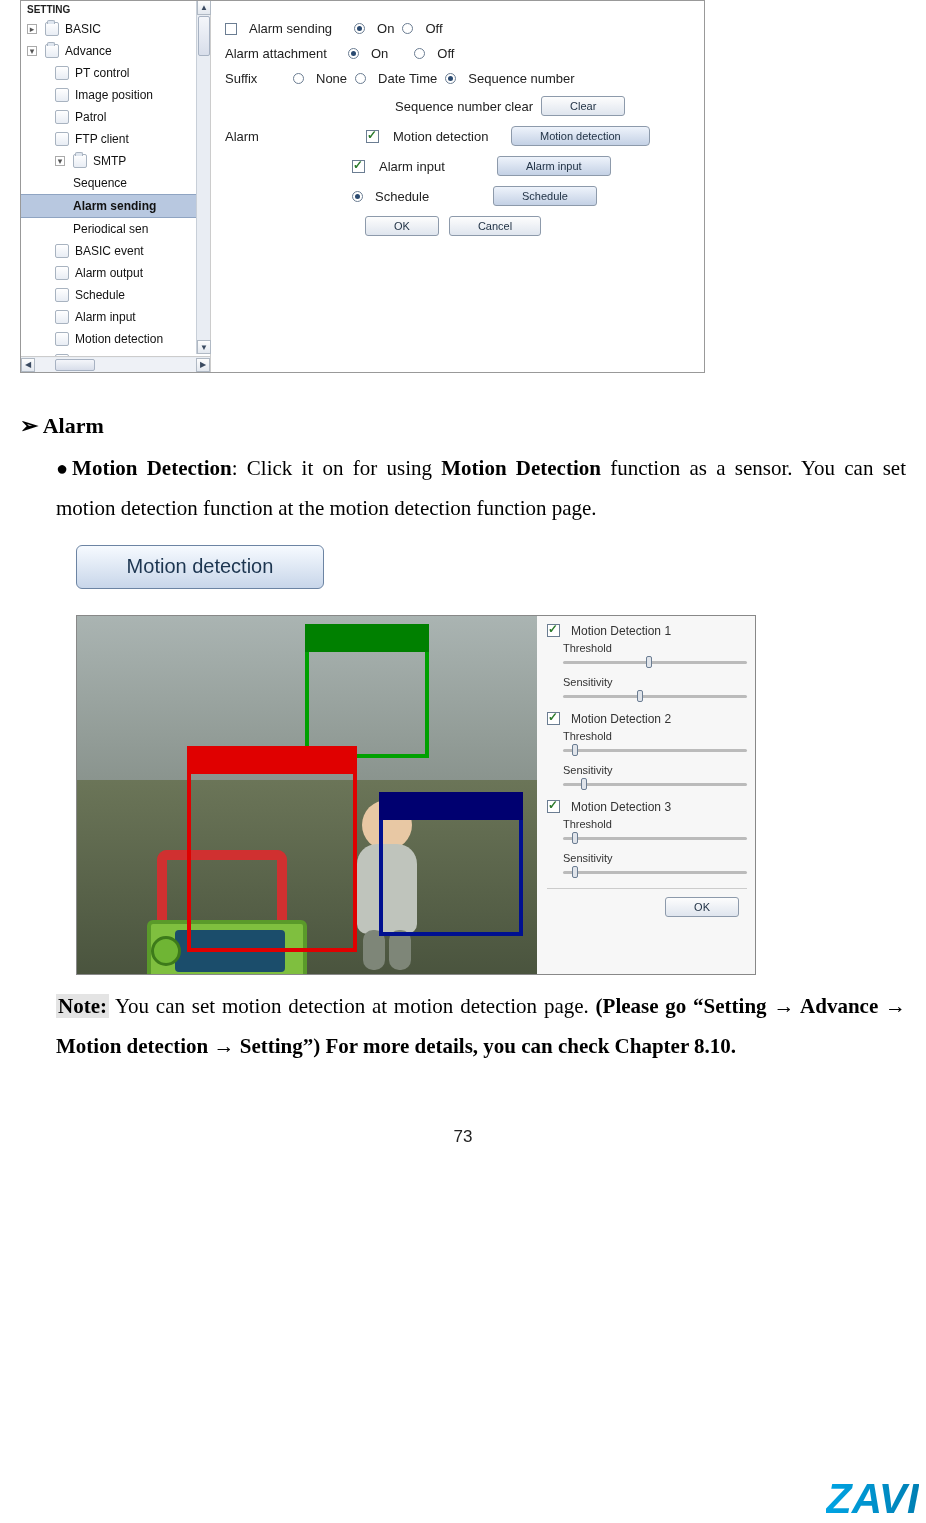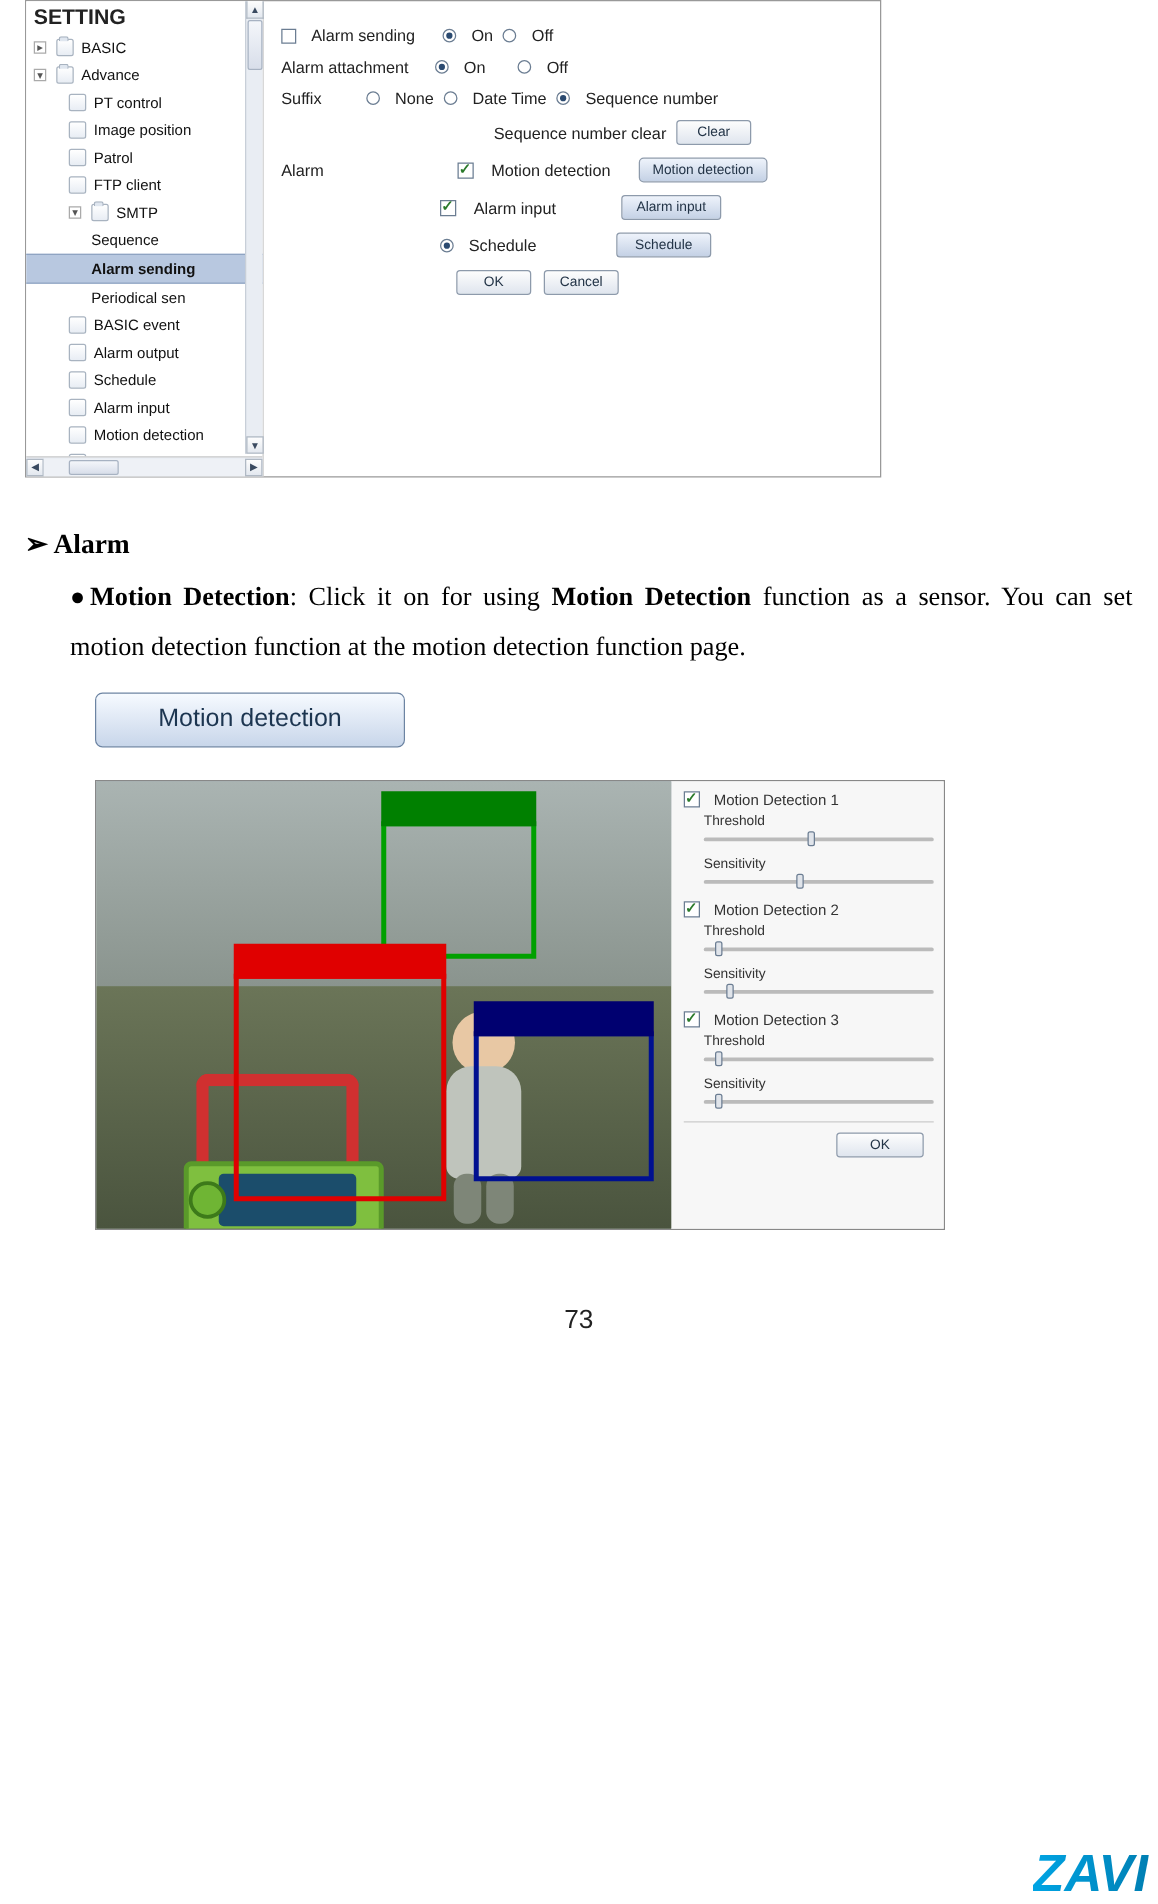--- a/index.html
+++ b/index.html
@@ -32,21 +32,21 @@
   }
   .sb-scroll { position: absolute; right: 0; top: 0; bottom: 18px; width: 14px; background: #e9edf3; border-left:1px solid #c8cfd8;}
   .sb-scroll .up, .sb-scroll .down { height:14px; width:14px; background: linear-gradient(#fdfdfd,#e3e8ef); border:1px solid #b0b9c4; display:flex; align-items:center; justify-content:center; font-size:8px; color:#3a4a60;}
   .sb-scroll .up{border-top:none;}
   .sb-scroll .thumb{margin:1px;width:12px;height:40px;background:linear-gradient(#f4f6fa,#d8deea);border:1px solid #a7b2c2;border-radius:2px;}
   .sb-hscroll{height:16px;border-top:1px solid #ccc;display:flex;align-items:center;background:#e9edf3;font-size:8px;color:#3a4a60;}
   .sb-hscroll .l,.sb-hscroll .r{width:14px;height:14px;border:1px solid #b0b9c4;background:linear-gradient(#fdfdfd,#e3e8ef);display:flex;align-items:center;justify-content:center;}
   .sb-hscroll .track{flex:1;height:14px;background:#eef1f6;display:flex;align-items:center;}
   .sb-hscroll .thumb{height:12px;width:40px;margin-left:20px;background:linear-gradient(#f4f6fa,#d8deea);border:1px solid #a7b2c2;border-radius:2px;}
 
-  .sb-title { font-weight: bold; font-size: 17px; padding: 3px 6px; color:#222;}
+  .sb-title { font-weight: bold; font-size: 10px; padding: 3px 6px; color:#222;}
   .sb-item { display:flex; align-items:center; gap:6px; padding:4px 6px 4px 16px; }
   .sb-item.top { padding-left:6px; }
   .sb-subitem { display:flex; align-items:center; gap:6px; padding:4px 6px 4px 34px; }
   .sb-subsub { padding:4px 6px 4px 52px; display:flex; align-items:center; }
   .sb-subsub.sel { background:#b8c8e0; font-weight:bold; border:1px solid #8fa4c2; border-left:none; border-right:none;}
   .folder-icon,.page-icon {
     width:14px;height:14px;display:inline-block;border:1px solid #a8b3c0;border-radius:2px;
     background:linear-gradient(#fff,#e8edf4);position:relative;flex:none;
   }
   .folder-icon::before{content:"";position:absolute;top:-3px;left:1px;width:6px;height:3px;background:#dfe6ef;border:1px solid #a8b3c0;border-bottom:none;border-radius:2px 2px 0 0;}
@@ -61,35 +61,35 @@
   }
   .form-row { display:flex; align-items:center; margin-bottom:10px; gap:8px;}
   .form-row .lbl { width:115px; }
   .cb { width:12px;height:12px;border:1px solid #6b7d92;background:#fff;display:inline-block;margin-right:4px;position:relative;}
   .radio { width:11px;height:11px;border:1px solid #6b7d92;border-radius:50%;background:#fff;display:inline-block;margin-right:4px;position:relative;vertical-align:middle;}
   .radio.checked::after{content:"";position:absolute;top:2px;left:2px;width:5px;height:5px;border-radius:50%;background:#2b4a70;}
   .chk { width:13px;height:13px;border:1px solid #6b7d92;background:#fff;display:inline-block;position:relative;margin-right:6px;}
   .chk.checked::after{content:"✓";position:absolute;top:-3px;left:0;font-size:12px;color:#2b7a2b;font-weight:bold;}
   .text-input { width:180px;height:20px;border:1px solid #9aa7b5;background:#fff;}
   .btn {
-    display:inline-flex;align-items:center;justify-content:center;padding:2px 10px;
+    display:inline-flex;align-items:center;justify-content:center;padding:2px 28px;
     background:linear-gradient(#fdfdfd,#dfe5ee);border:1px solid #8d9aab;border-radius:3px;
     font-size:11px;color:#233447;min-width:60px;height:20px;
   }
   .btn.primary{background:linear-gradient(#eef3fb,#c4d1e5);}
   .btn.pill{border-radius:4px;min-width:100px;}
   .form-actions{display:flex;gap:10px;padding-left:140px;margin-top:8px;}
 
   
   .section-title { font-size: 22px; font-weight: bold; margin: 10px 0 10px 0; }
   .bullet-para { font-size: 21px; line-height: 1.9; margin: 0 0 16px 36px; text-align: justify;}
   .bullet-dot{font-size:20px;}
   .note-para { font-size: 21px; line-height: 1.9; margin: 12px 0 0 36px; text-align: justify;}
   .note-hl{background:#e4e4e4;padding:0 2px;}
-  .page-num{ text-align:center; font-size:21px; margin-top:60px; font-family:Arial,sans-serif; color:#222;}
+  .page-num{ text-align:center; font-size:17px; margin-top:60px; font-family:Arial,sans-serif; color:#222;}
 
   .brand-footer{ position:absolute; right:0; bottom:0; overflow:hidden; height:50px; width:110px; display:flex; align-items:flex-end;}
   .page-wrap{position:relative; width:926px; min-height:1523px;}
 
 
   
   .md-bigbtn {
     width: 248px; height:44px; margin-left:56px;
     border:1px solid #6c84a3; border-radius:6px;
     background:linear-gradient(#f6faff,#c8d6ea);
@@ -390,20 +390,23 @@
                 <div class="thumb" style="left:5%"></div>
               </div>
             </div>
       </div>
       <div class="md-ok">
         <span class="btn">OK</span>
       </div>
     </div>
   </div>
 
+  <p class="note-para">
+    <b class="note-hl">Note:</b><span> You can set motion detection at motion detection page. </span><b>(Please go “Setting → Advance → Motion detection → Setting”) For more details, you can check Chapter 8.10.</b>
+  </p>
 
   <div class="page-num">73</div>
 </div>
 
 <div class="brand-footer">
   <div class="brand">ZAVI</div>
 </div>
 </div>
 
 </body></html>

